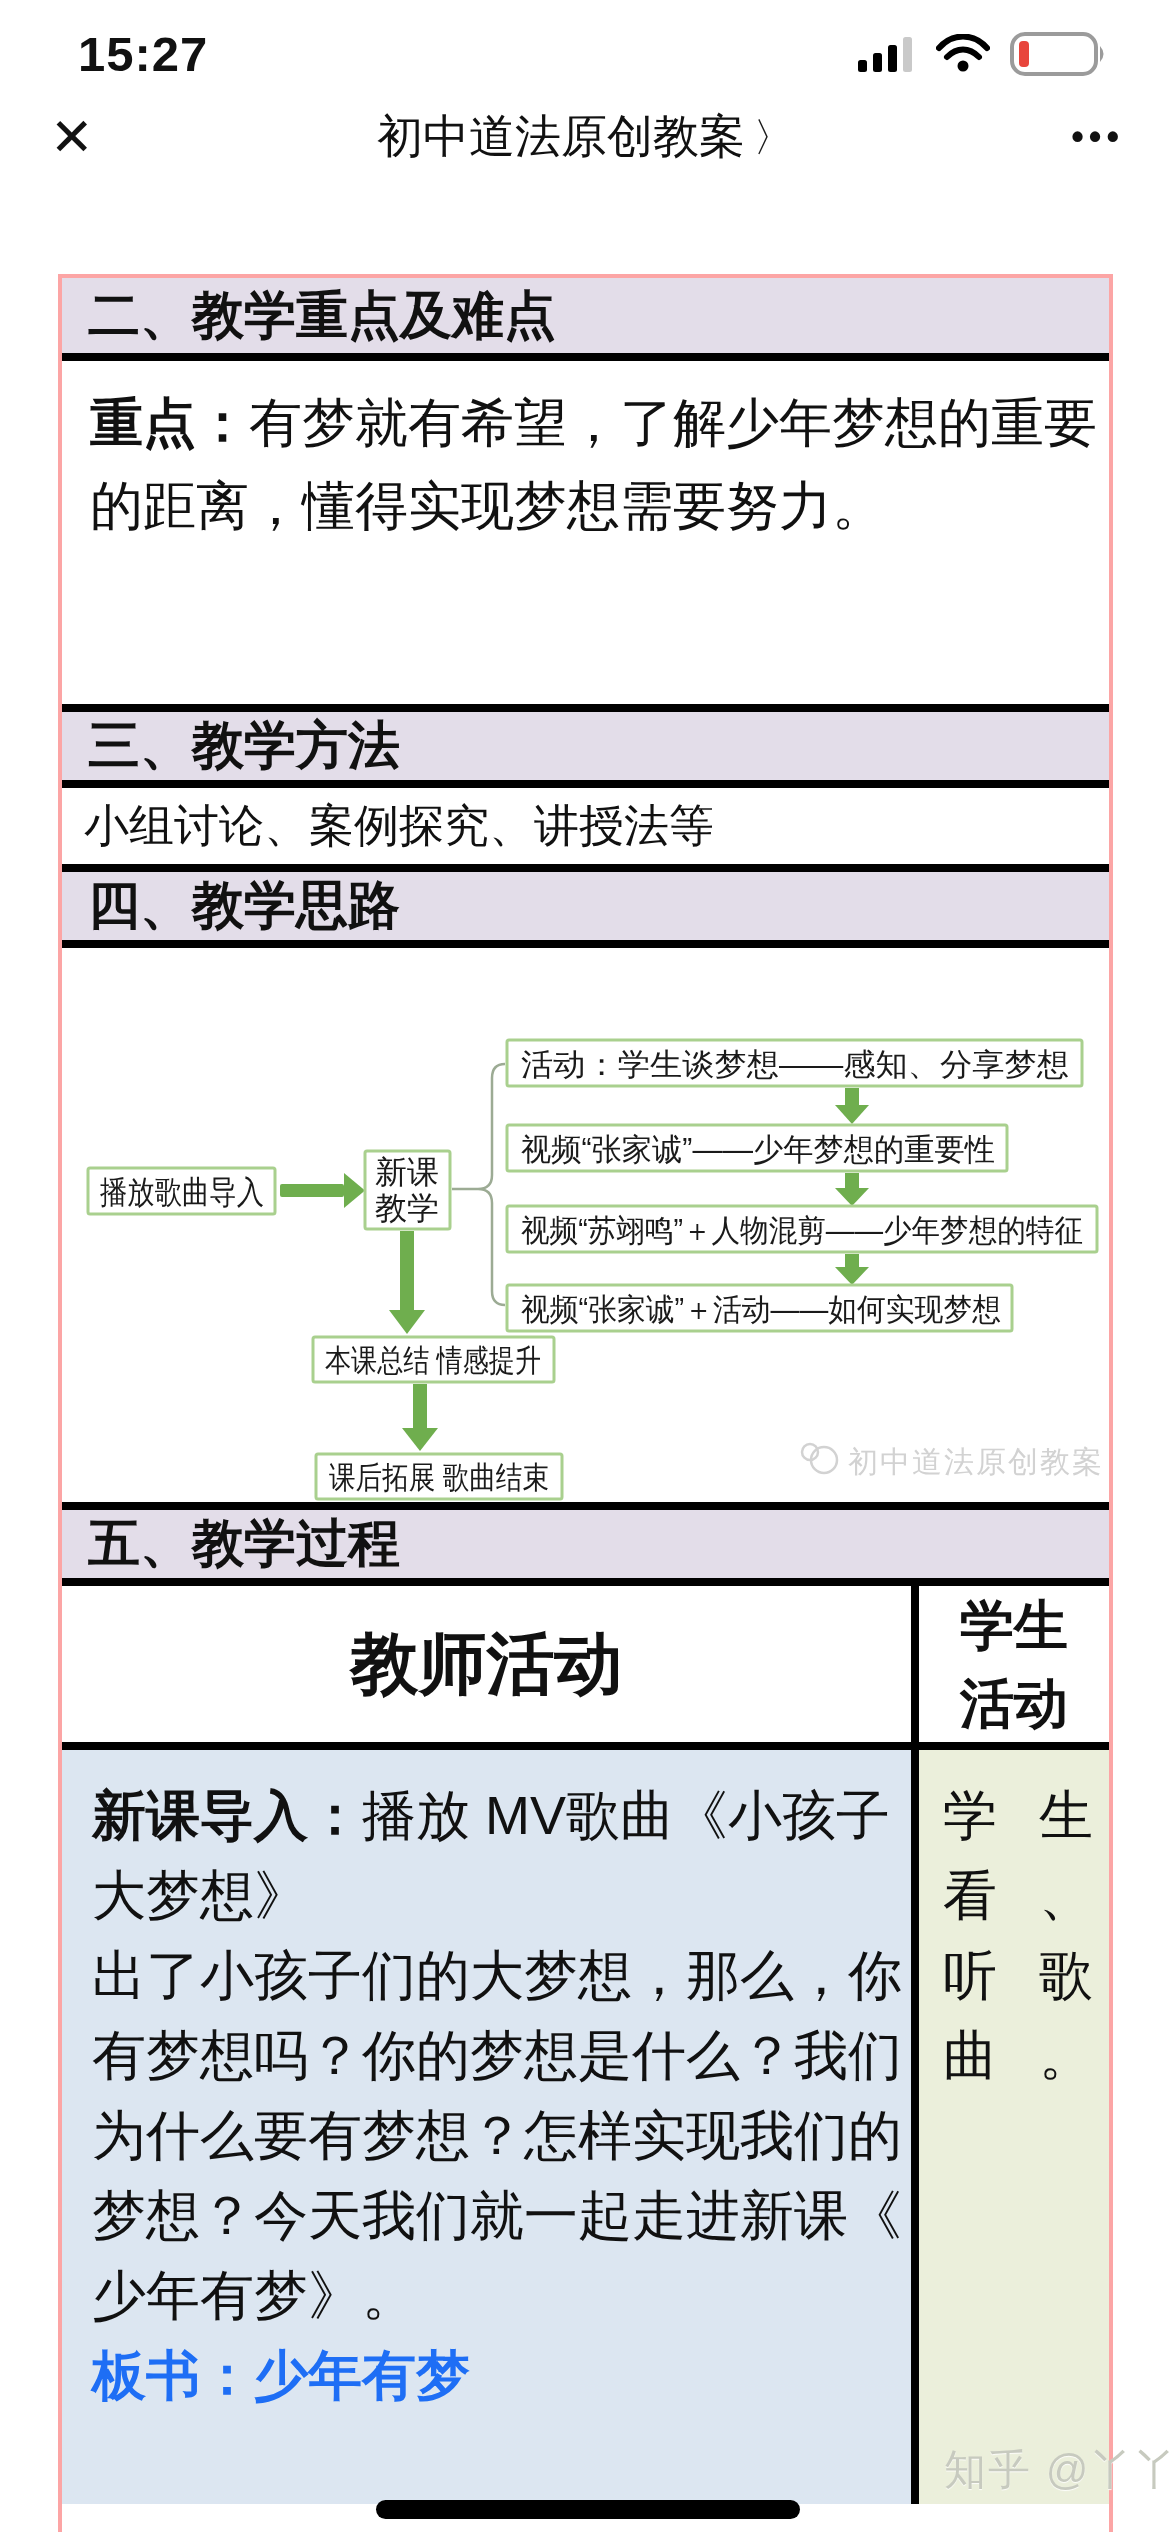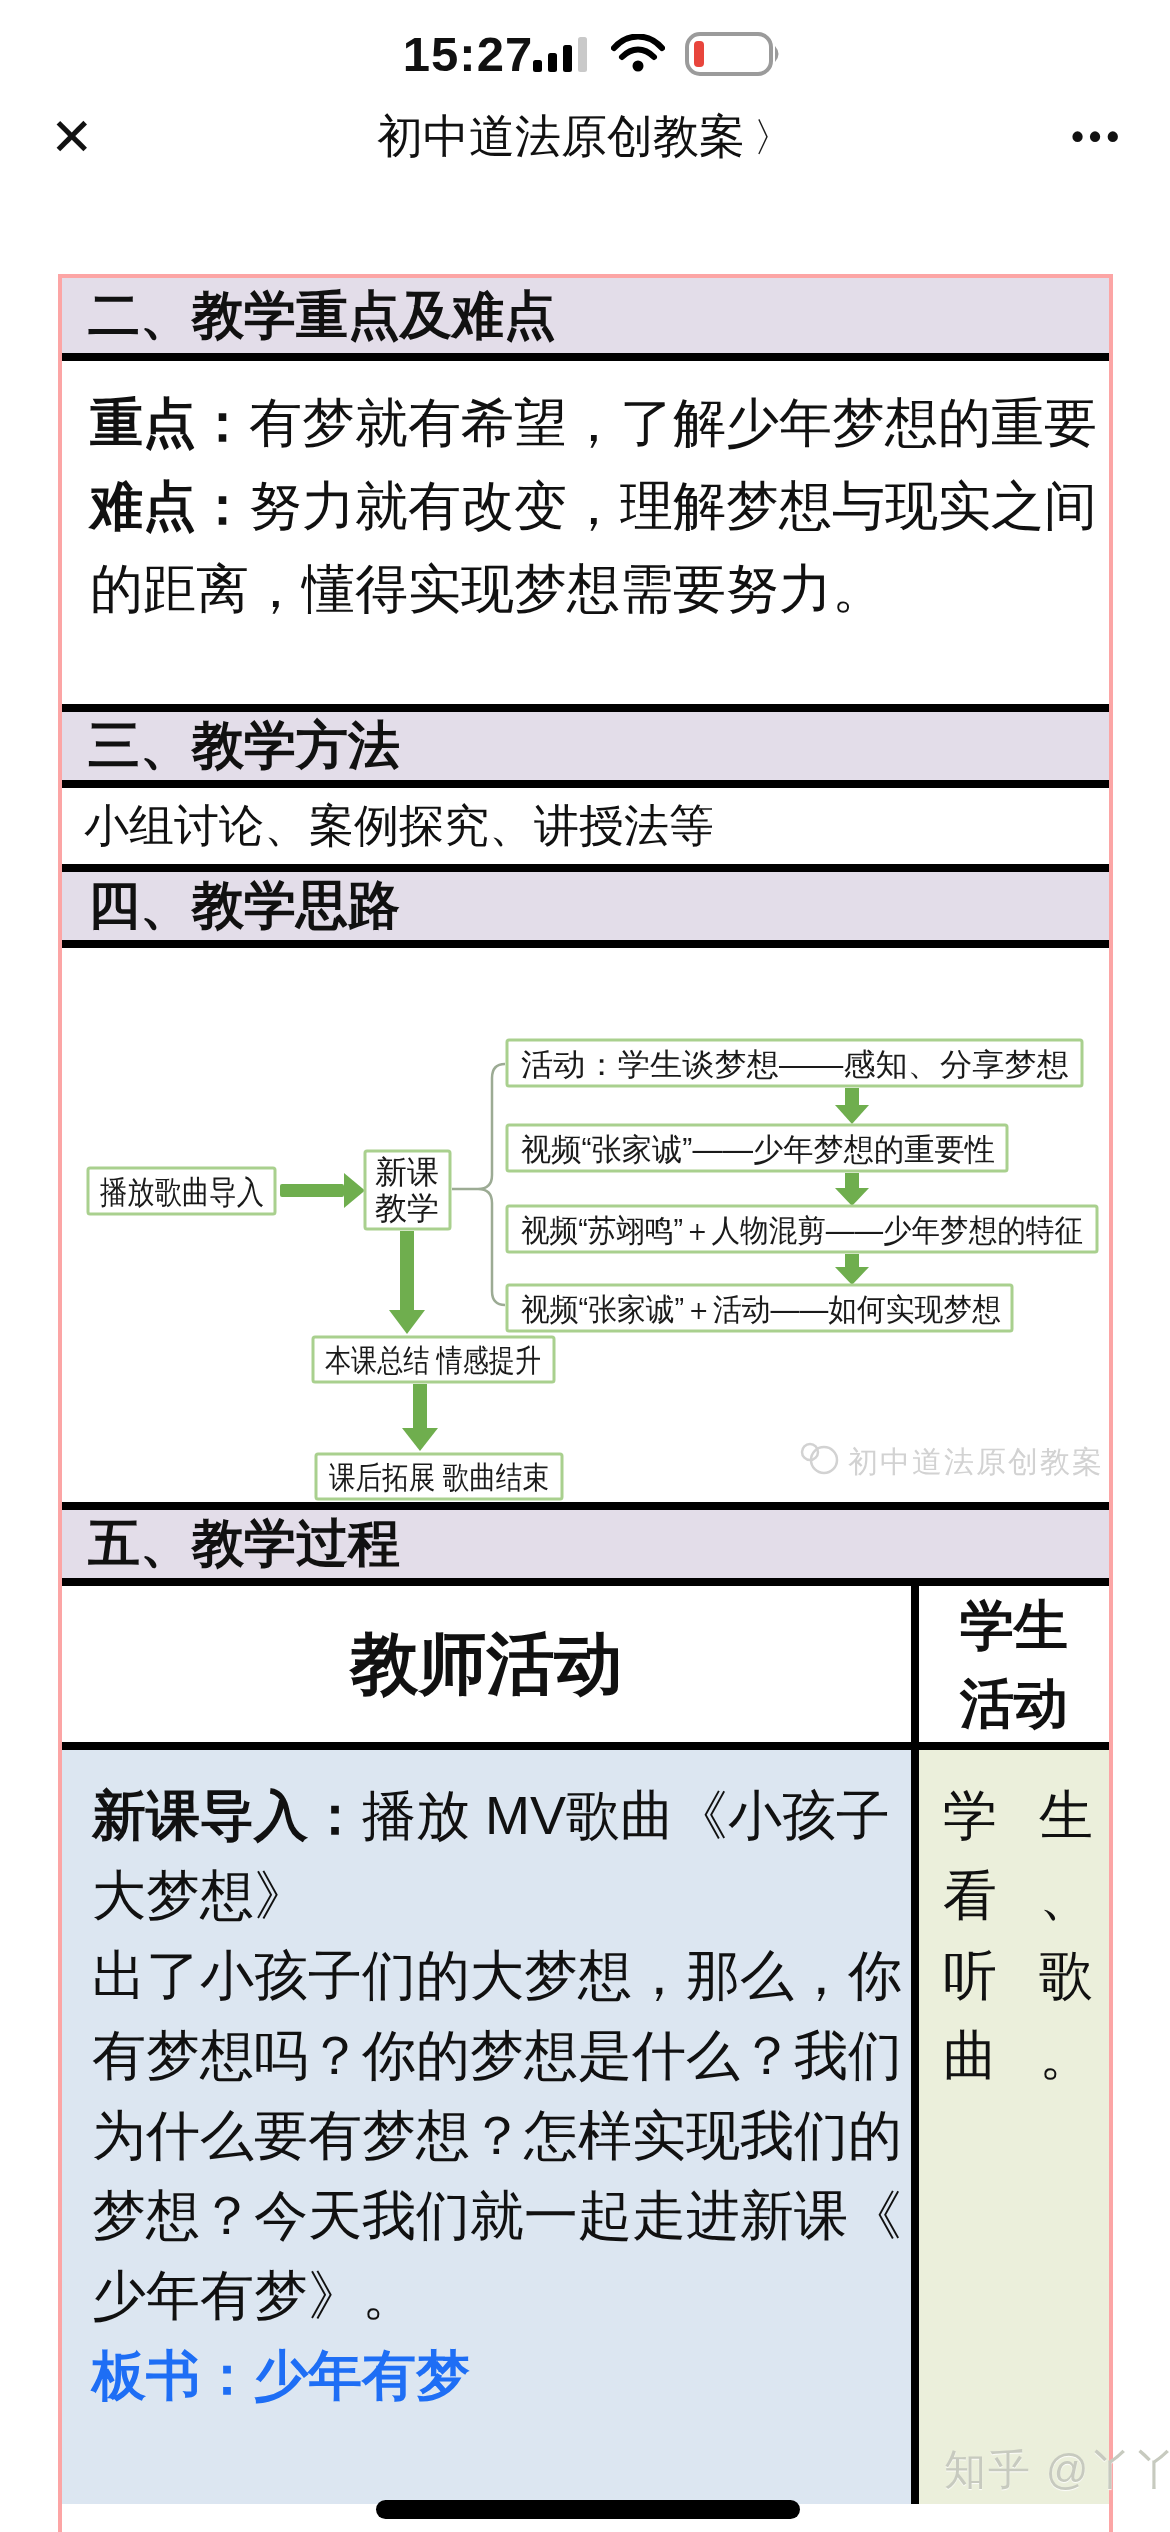--- a/index.html
+++ b/index.html
@@ -7,21 +7,21 @@
   body {
     position: relative;
     overflow: hidden;
     background: #ffffff;
     font-family: "Liberation Sans", sans-serif;
     color: #111;
   }
   
   .status-bar {
     position:absolute; top:22px; left:0; right:0; height:64px;
-    display:flex; justify-content:center; align-items:center;
+    display:flex; justify-content:space-between; align-items:center;
     padding:0 62px 0 78px;
   }
   .time { font-size:49px; font-weight:700; letter-spacing:1px; }
   .status-icons { display:flex; align-items:center; gap:20px; }
   
   .nav-bar { position:absolute; top:98px; left:0; width:100%; height:78px; }
   .nav-close {
     position:absolute; left:50px; top:50%; transform:translateY(-50%);
     font-size:52px; font-weight:300; line-height:1;
   }
@@ -117,21 +117,20 @@
   </span>
   <span class="nav-more">•••</span>
 </div>
 
 <div class="doc-table">
 
   <div class="row row-header h-tall">二、教学重点及难点</div>
 
   <div class="row row-focus">
     <div class="line"><span class="b">重点：</span><span>有梦就有希望，了解少年梦想的重要</span></div>
-    <div class="line"><span class="b">难点：</span><span>努力就有改变，理解梦想与现实之间</span></div>
     <div class="line"><span class="b"></span><span>的距离，懂得实现梦想需要努力。</span></div>
   </div>
 
   <div class="row row-header h-short">三、教学方法</div>
 
   <div class="row row-method">小组讨论、案例探究、讲授法等</div>
 
   <div class="row row-header h-short">四、教学思路</div>
 
   <div class="row row-flow">

